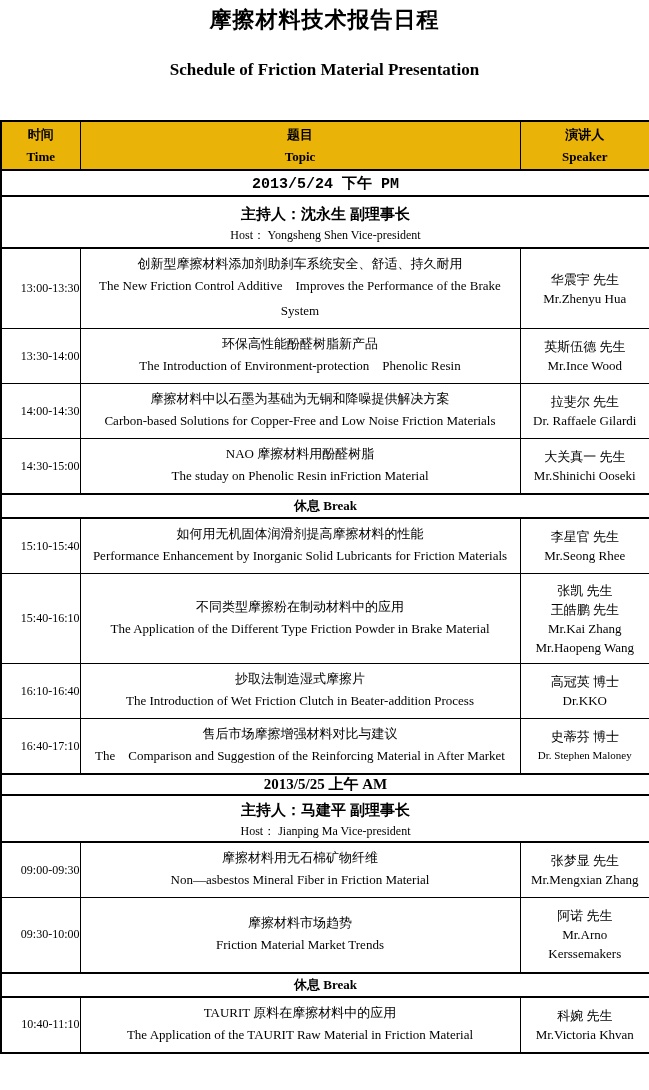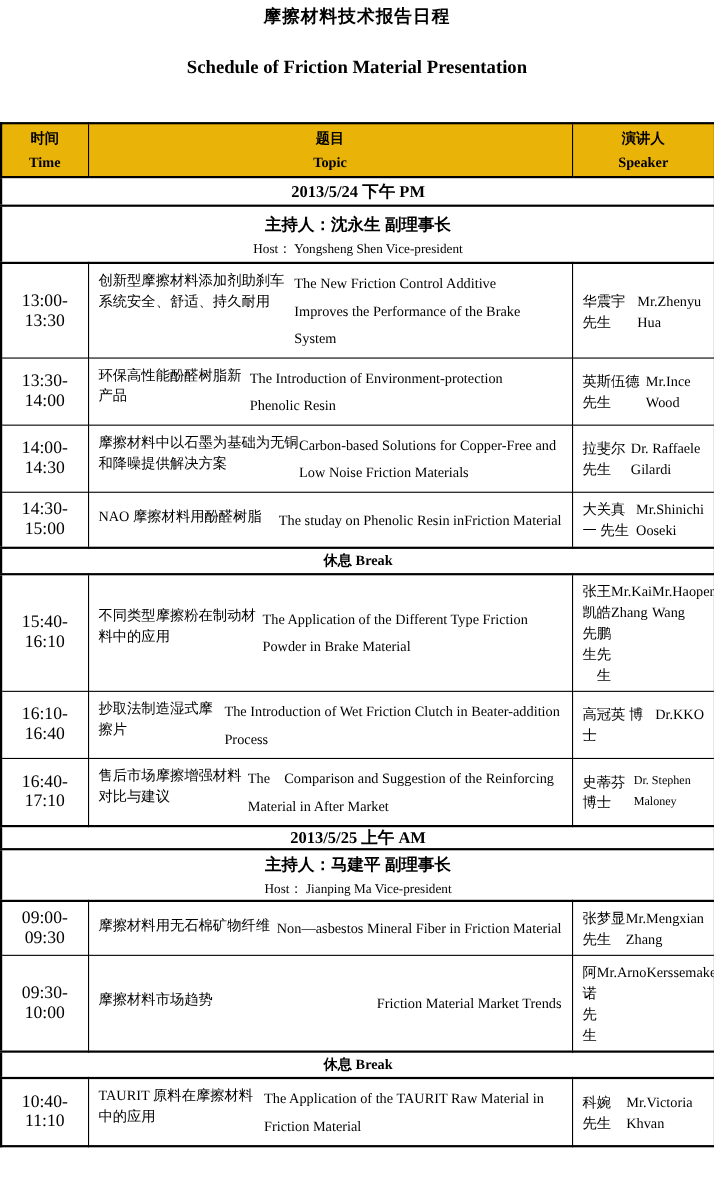--- a/index.html
+++ b/index.html
@@ -2,21 +2,21 @@
 <html><head>
 <meta charset="utf-8">
 <style>
   html,body{margin:0;padding:0;background:#fff;}
   body{
     width:649px;height:1090px;overflow:hidden;color:#000;
     font-family:"Liberation Serif","DejaVu Serif",serif;
     -webkit-font-smoothing:antialiased;
   }
   .page-title{
-    text-align:center;font-weight:bold;font-size:16px;
+    text-align:center;font-weight:bold;font-size:22px;
     margin:5px 0 0 0;letter-spacing:1px;
     font-family:"Liberation Sans","DejaVu Sans",sans-serif;
   }
   .page-subtitle{
     text-align:center;font-weight:bold;font-size:17px;
     margin:25px 0 0 0;
     font-family:"Liberation Serif","DejaVu Serif",serif;
   }
   table.schedule{
     border-collapse:collapse;table-layout:fixed;
@@ -35,24 +35,24 @@
   tr.section-row td,tr.host-row td,tr.break-row td{
     border-top:2px solid #000;border-bottom:2px solid #000;text-align:center;
   }
   tr.section-row td{font-weight:bold;font-size:15px;}
   tr.break-row td{font-weight:bold;font-size:13px;}
   .host-zh{
     font-weight:bold;font-size:15px;line-height:24px;padding-top:2px;
     font-family:"Liberation Sans","DejaVu Sans",sans-serif;
   }
   .host-en{font-size:12px;line-height:19px;}
-  td.time-cell{text-align:center;font-size:16px;}
+  td.time-cell{text-align:right;font-size:12px;}
   .cell-col{
-    height:100%;display:flex;flex-direction:row;
-    justify-content:space-between;padding:5px 9px;box-sizing:border-box;
+    height:100%;display:flex;flex-direction:column;
+    justify-content:space-between;padding:5px 9px;box-sizing:border-box;text-align:center;
   }
   .topic-zh{font-size:13px;line-height:19px;}
   .topic-en{font-size:13px;line-height:25px;}
   .speaker-line{font-size:13px;line-height:19px;}
   tr[data-speaker-size="small"] .speaker-line.en{font-size:11px;}
 </style>
 </head>
 <body>
 
 <h1 class="page-title">摩擦材料技术报告日程</h1>
@@ -74,21 +74,21 @@
         <div class="th-line">题目</div>
         <div class="th-line">Topic</div>
       </th>
       <th>
         <div class="th-line">演讲人</div>
         <div class="th-line">Speaker</div>
       </th>
     </tr>
   </thead>
   <tbody>
-      <tr class="section-row" style="height: 26px;">
+      <tr class="section-row" style="height: 26px; font-family: Liberation Mono, monospace;">
         <td class="section-cell" colspan="3">2013/5/24 下午 PM</td>
       </tr>
       <tr class="host-row" style="height: 52px;">
         <td class="host-cell" colspan="3">
           <div class="host-zh">主持人：沈永生 副理事长</div>
           <div class="host-en">Host： Yongsheng Shen Vice-president</div>
         </td>
       </tr>
       <tr class="talk-row" style="height: 75px;">
         <td class="time-cell"><span class="time-text">13:00-13:30</span></td>
@@ -146,20 +146,35 @@
         <td class="speaker-cell">
           <div class="cell-col">
             <div class="speaker-line">大关真一 先生</div>
             <div class="speaker-line en">Mr.Shinichi Ooseki</div>
           </div>
         </td>
       </tr>
       <tr class="break-row" style="height: 24px;">
         <td class="break-cell" colspan="3">休息 Break</td>
       </tr>
+      <tr class="talk-row" style="height: 50px;">
+        <td class="time-cell"><span class="time-text">15:10-15:40</span></td>
+        <td class="topic-cell">
+          <div class="cell-col">
+            <div class="topic-zh">如何用无机固体润滑剂提高摩擦材料的性能</div>
+            <div class="topic-en">Performance Enhancement by Inorganic Solid Lubricants for Friction Materials</div>
+          </div>
+        </td>
+        <td class="speaker-cell">
+          <div class="cell-col">
+            <div class="speaker-line">李星官 先生</div>
+            <div class="speaker-line en">Mr.Seong Rhee</div>
+          </div>
+        </td>
+      </tr>
       <tr class="talk-row" style="height: 90px;">
         <td class="time-cell"><span class="time-text">15:40-16:10</span></td>
         <td class="topic-cell">
           <div class="cell-col">
             <div class="topic-zh">不同类型摩擦粉在制动材料中的应用</div>
             <div class="topic-en">The Application of the Different Type Friction Powder in Brake Material</div>
           </div>
         </td>
         <td class="speaker-cell">
           <div class="cell-col">

